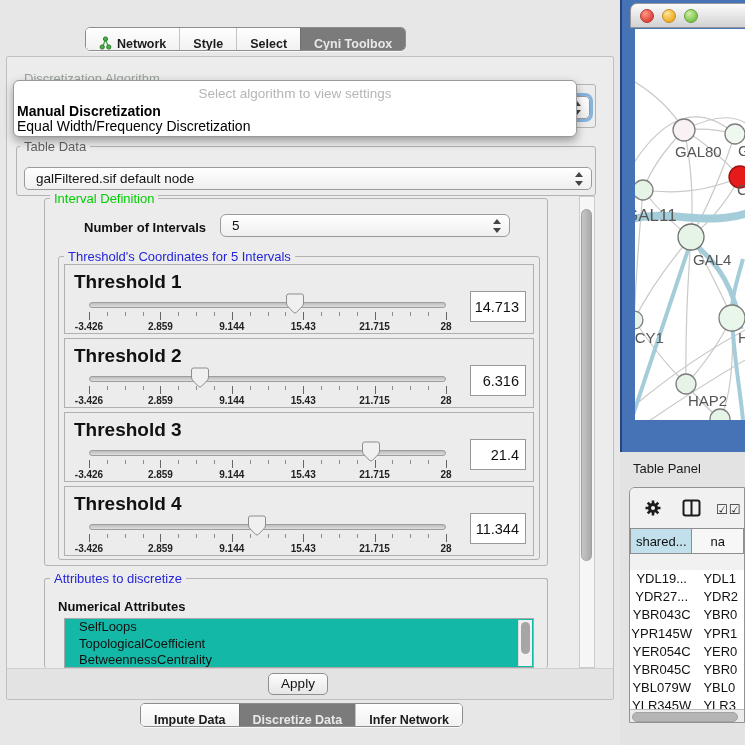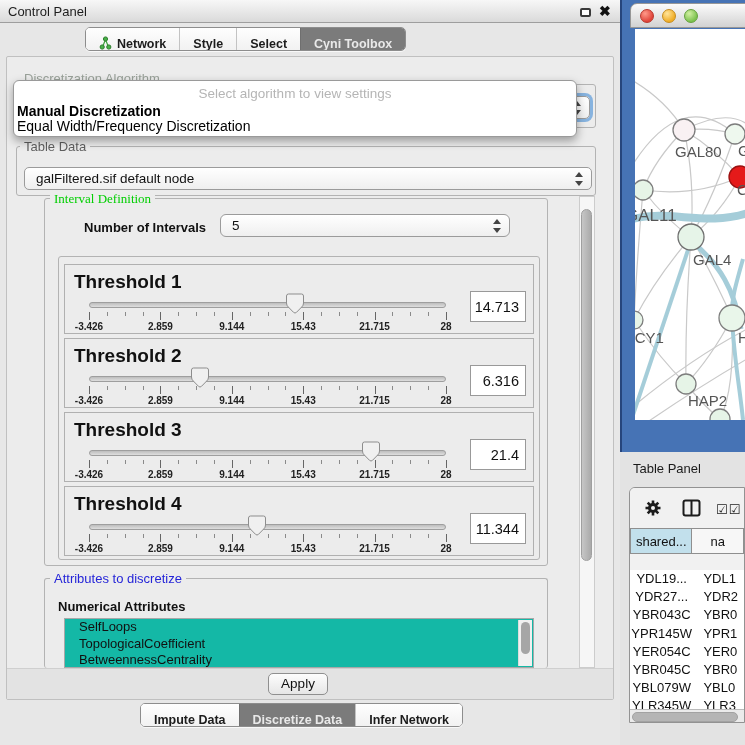--- a/index.html
+++ b/index.html
@@ -124,25 +124,20 @@
     border-top:1px solid #bbb;}
   #tp-hscroll-thumb{position:absolute;left:2px;top:2px;width:106px;height:10px;border-radius:5px;
     background:#b5b5b5;border:1px solid #a2a2a2;}
   .tb-icon{position:absolute;}
 </style>
 </head>
 <body>
 
 <div id="stage">
 
-  <div id="titlebar" class="abs">
-    <span id="win-title" class="abs">Control Panel</span>
-    <span id="float-icon" class="abs"></span>
-    <span id="close-icon" class="abs">✖</span>
-  </div>
 
   <div id="top-tabs" class="abs seg-ctrl">
     <div class="seg">
       <span>
         <svg width="13" height="14" viewBox="0 0 13 14">
           <path d="M6.5 3.5 L3.5 11 M6.5 3.5 L9.5 11" stroke="#3ba13b" stroke-width="1.2" fill="none"></path>
           <circle cx="6.5" cy="3" r="2.1" fill="#47b047" stroke="#2d7d2d"></circle>
           <circle cx="3.2" cy="11" r="2.1" fill="#47b047" stroke="#2d7d2d"></circle>
           <circle cx="9.8" cy="11" r="2.1" fill="#47b047" stroke="#2d7d2d"></circle>
         </svg>
@@ -185,32 +180,33 @@
     <div id="popup-placeholder">Select algorithm to view settings</div>
     <div id="popup-opt-0" class="popup-opt">Manual Discretization</div>
     <div id="popup-opt-1" class="popup-opt">Equal Width/Frequency Discretization</div>
   </div>
 
   <div id="settings-sb" class="abs">
     <div id="settings-sb-thumb" class="abs"></div>
   </div>
 
   <div class="group" style="left:44px;top:198px;width:504px;height:368px;"></div>
-  <span class="group-title g-green abs" style="left:50px;top:191px;font-family:Liberation Serif, serif;">Interval Definition</span>
+  <span class="group-title g-green abs" style="left:50px;top:191px;">Interval Definition</span>
 
   <span class="abs" style="left:84px;top:220px;font-size:13px;font-weight:bold;">Number of Intervals</span>
   <div class="combo abs" style="left:220px;top:214px;width:290px;border-radius:6px;">
     <span>5</span>
     <span class="spinner">
         <i class="up"></i>
         <i class="dn"></i>
       </span>
   </div>
 
   <div class="group" style="left:58px;top:256px;width:482px;height:304px;"></div>
+  <span class="group-title g-blue abs" style="left:64px;top:249px;">Threshold's Coordinates for 5 Intervals</span>
 
   <div class="tbox" style="top:264px;">
     <div class="tlabel">Threshold 1</div>
     <div class="track"></div>
     <div class="hwrap">
         <span class="handle" style="left: 57.7%;">
       <svg width="19" height="21" viewBox="0 0 19 21">
             <path d="M3 1 H16 Q18 1 18 3 V10 Q18 12.5 16.2 14 L11 19.3 Q9.5 20.8 8 19.3 L2.8 14 Q1 12.5 1 10 V3 Q1 1 3 1 Z" fill="#f0f0f0" stroke="#8d8d8d"></path>
           </svg>
     </span>

